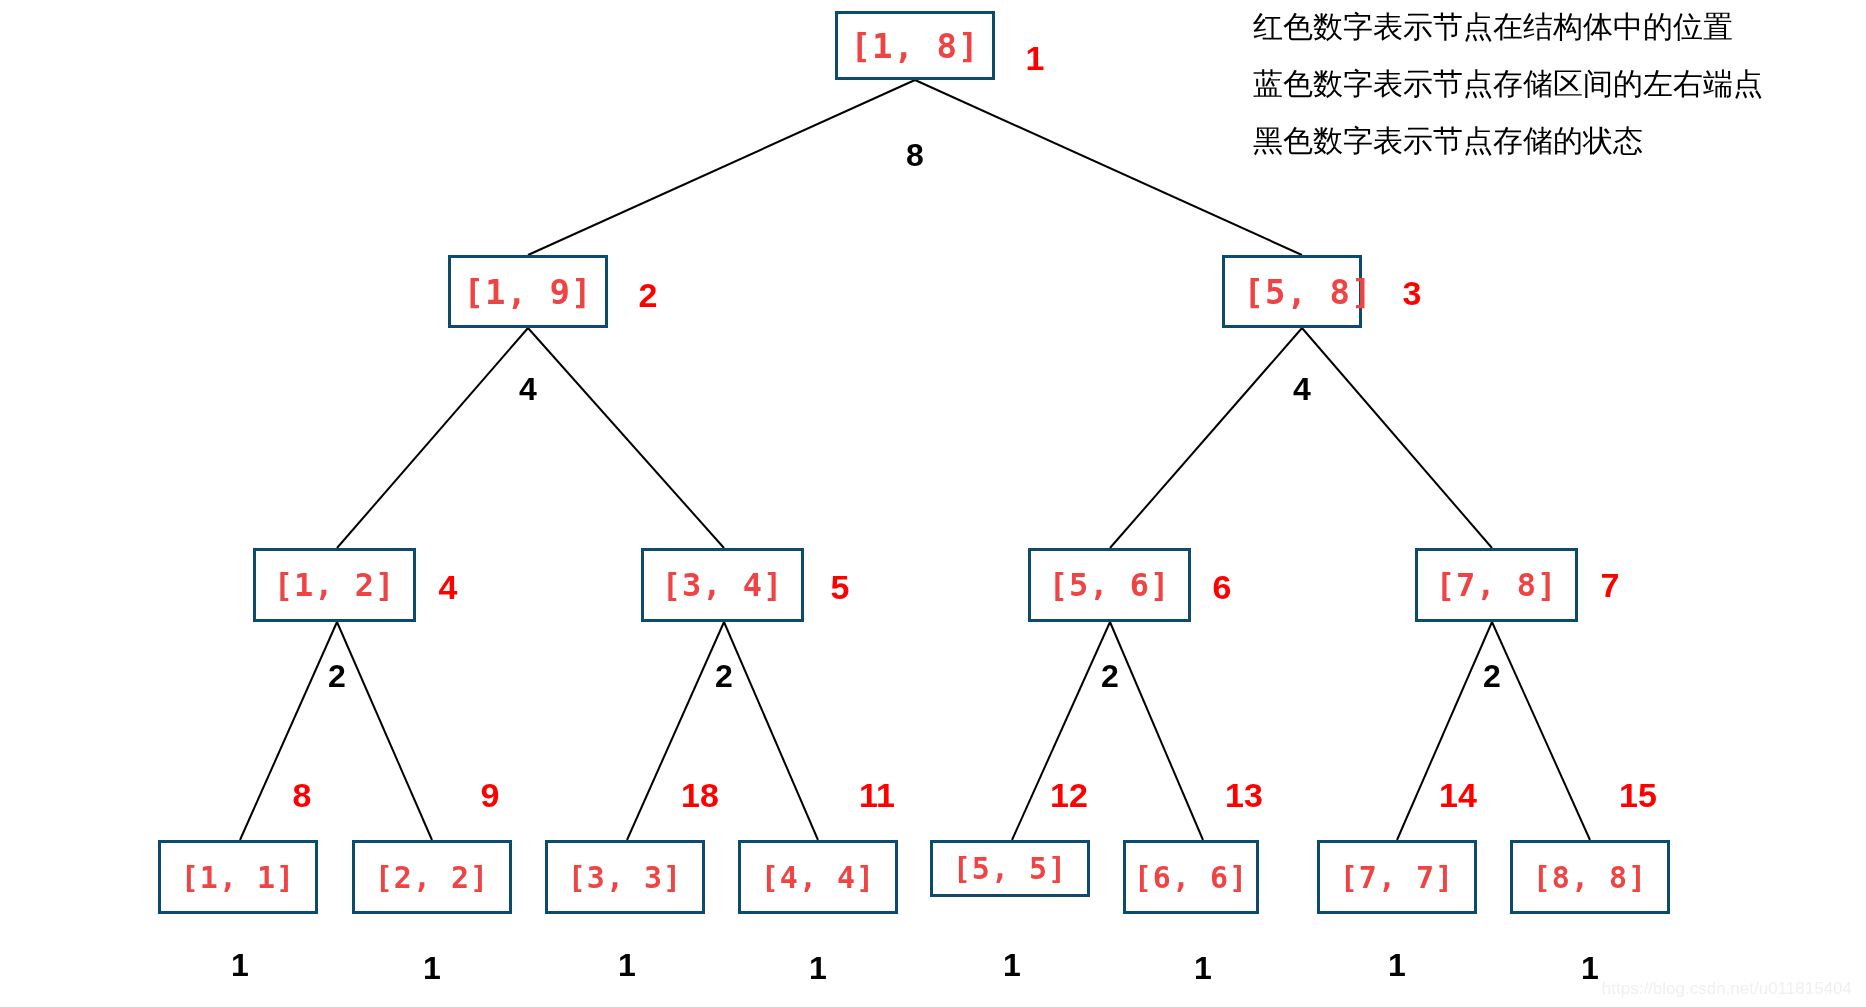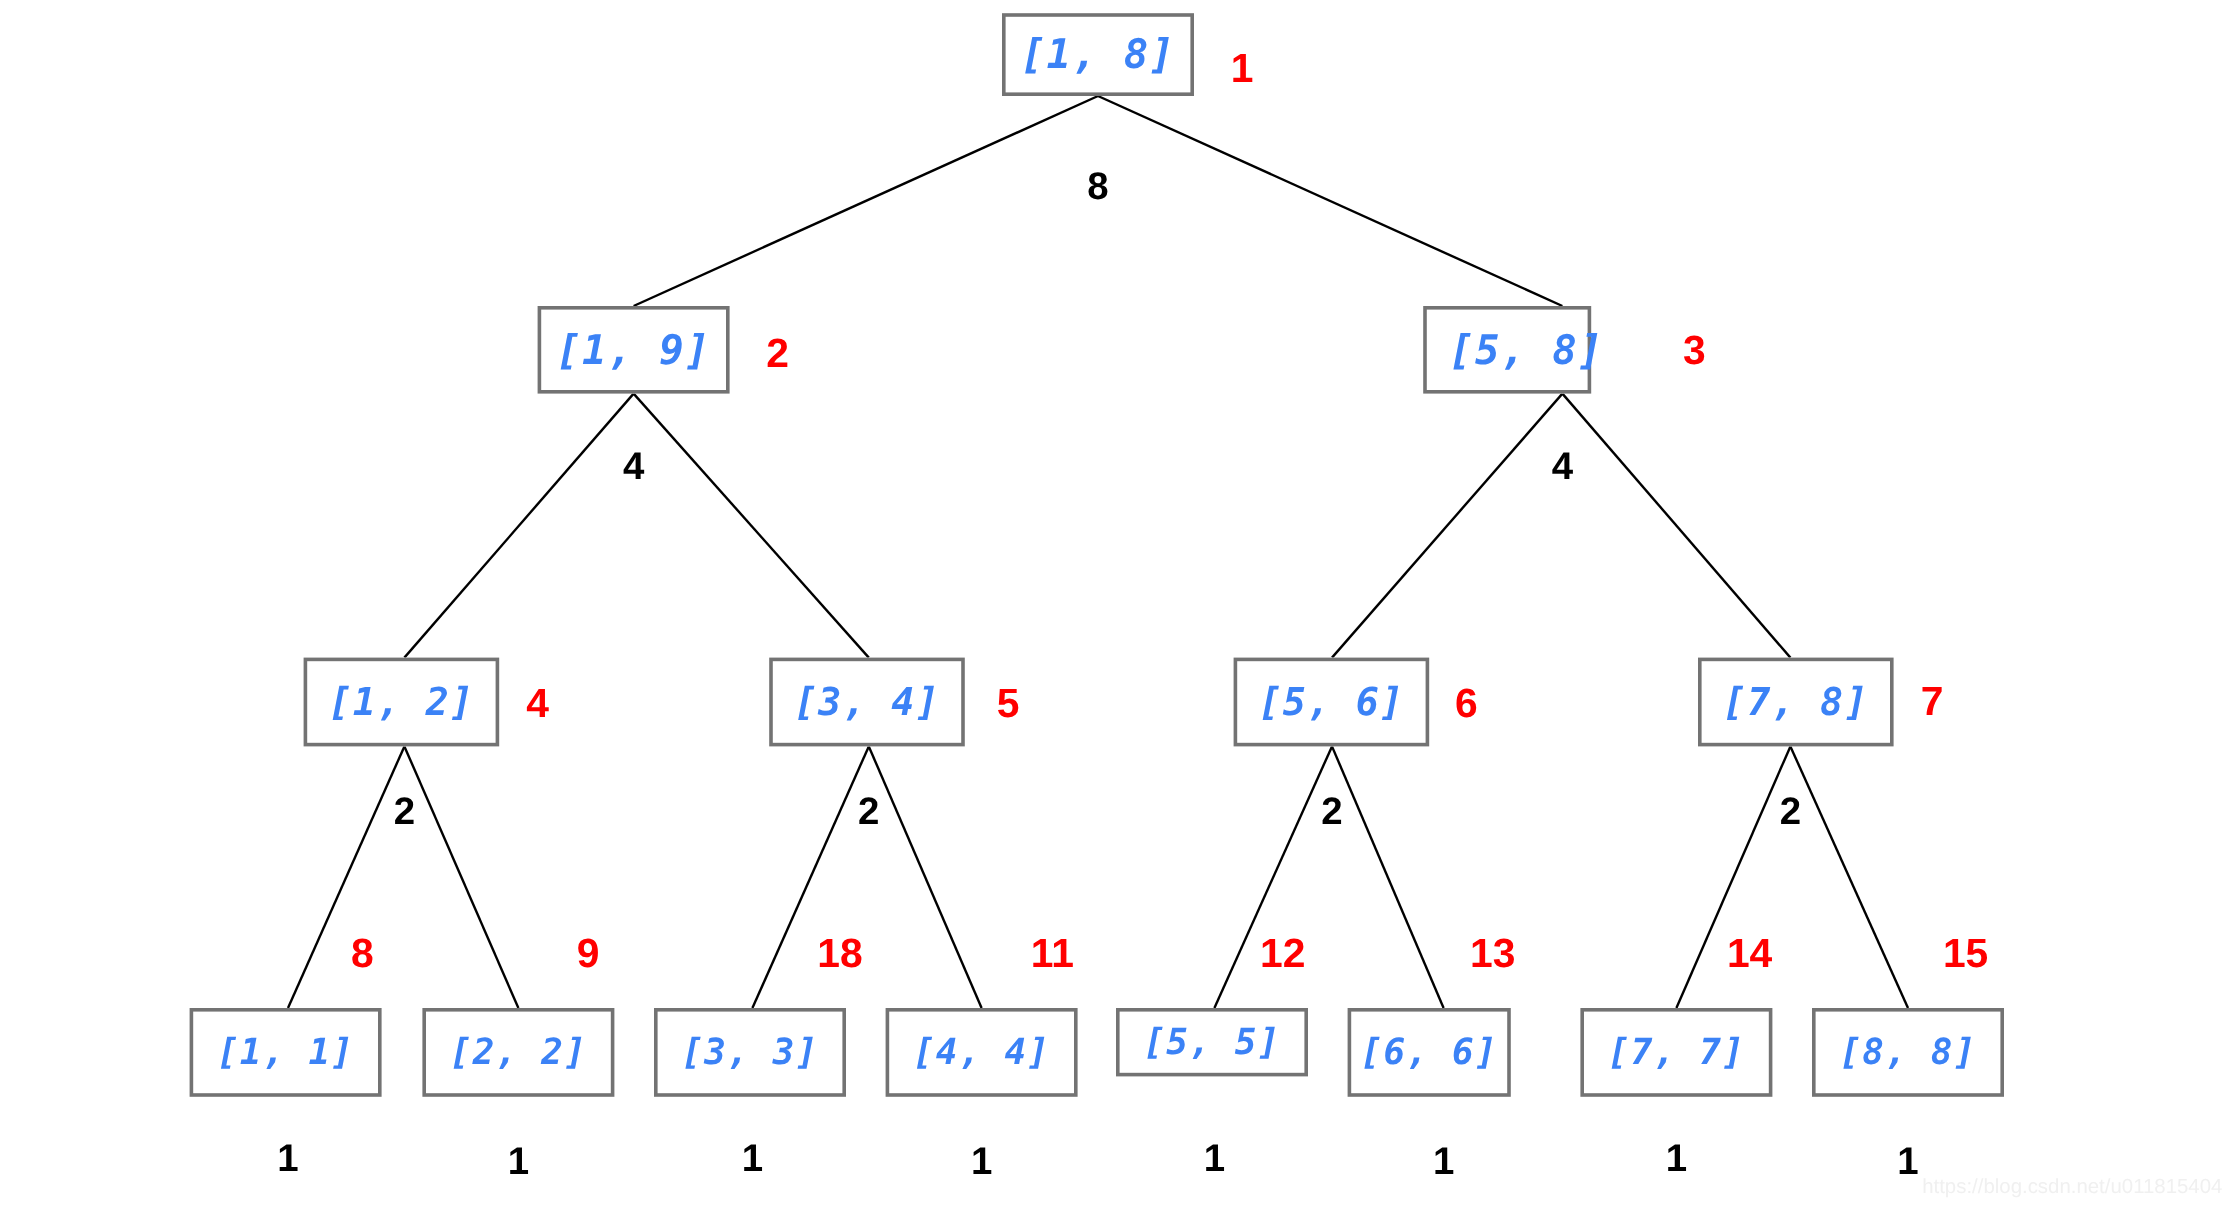--- a/index.html
+++ b/index.html
@@ -22,31 +22,30 @@
     position: absolute;
     left: 0;
     top: 0;
     width: 1866px;
     height: 1007px;
     pointer-events: none;
   }
   .node-box {
     position: absolute;
     box-sizing: border-box;
-    border: 3px solid #737373;
+    border: 3px solid #0c4a6e;
     background: #ffffff;
     display: flex;
     align-items: center;
     justify-content: center;
-    color: #3b82f6;
+    color: #ef4444;
     font-family: "DejaVu Sans Mono", "Liberation Mono", monospace;
     font-weight: 700;
     letter-spacing: 1px;
     white-space: pre;
-    font-style: italic;
   }
   .node-box.lvl0 { font-size: 34px; }
   .node-box.lvl1 { font-size: 34px; }
   .node-box.lvl2 { font-size: 32px; }
   .node-box.lvl3 { font-size: 30px; }
 
   .idx-label {
     position: absolute;
     color: #FF0000;
     font-weight: 700;
@@ -110,21 +109,21 @@
       <line x1="1492" y1="622" x2="1590" y2="840" stroke="#000000" stroke-width="2"></line>
     </svg>
 
   <div id="nodes-layer">
       <div class="node-box lvl0" style="left: 835px; top: 11px; width: 160px; height: 69px;">[1, 8]</div>
       <div class="idx-label" style="left: 1035px; top: 58px;">1</div>
       <div class="state-label" style="left: 915px; top: 155px;">8</div>
       <div class="node-box lvl1" style="left: 448px; top: 255px; width: 160px; height: 73px;">[1, 9]</div>
       <div class="idx-label" style="left: 648px; top: 295px;">2</div>
       <div class="state-label" style="left: 528px; top: 389px;">4</div>
-      <div class="node-box lvl1" style="left: 1186px; top: 255px; width: 140px; height: 73px; padding-left: 32px;">[5, 8]</div>
+      <div class="node-box lvl1" style="left: 1222px; top: 255px; width: 140px; height: 73px; padding-left: 32px;">[5, 8]</div>
       <div class="idx-label" style="left: 1412px; top: 293px;">3</div>
       <div class="state-label" style="left: 1302px; top: 389px;">4</div>
       <div class="node-box lvl2" style="left: 253px; top: 548px; width: 163px; height: 74px;">[1, 2]</div>
       <div class="idx-label" style="left: 448px; top: 587px;">4</div>
       <div class="state-label" style="left: 337px; top: 676px;">2</div>
       <div class="node-box lvl2" style="left: 641px; top: 548px; width: 163px; height: 74px;">[3, 4]</div>
       <div class="idx-label" style="left: 840px; top: 587px;">5</div>
       <div class="state-label" style="left: 724px; top: 676px;">2</div>
       <div class="node-box lvl2" style="left: 1028px; top: 548px; width: 163px; height: 74px;">[5, 6]</div>
       <div class="idx-label" style="left: 1222px; top: 587px;">6</div>
@@ -151,16 +150,21 @@
       <div class="idx-label" style="left: 1244px; top: 795px;">13</div>
       <div class="state-label" style="left: 1203px; top: 968px;">1</div>
       <div class="node-box lvl3" style="left: 1317px; top: 840px; width: 160px; height: 74px;">[7, 7]</div>
       <div class="idx-label" style="left: 1458px; top: 795px;">14</div>
       <div class="state-label" style="left: 1397px; top: 965px;">1</div>
       <div class="node-box lvl3" style="left: 1510px; top: 840px; width: 160px; height: 74px;">[8, 8]</div>
       <div class="idx-label" style="left: 1638px; top: 795px;">15</div>
       <div class="state-label" style="left: 1590px; top: 968px;">1</div>
     </div>
 
+  <div class="legend">
+      <div class="legend-line">红色数字表示节点在结构体中的位置</div>
+      <div class="legend-line">蓝色数字表示节点存储区间的左右端点</div>
+      <div class="legend-line">黑色数字表示节点存储的状态</div>
+    </div>
 
   <div class="watermark">https://blog.csdn.net/u011815404</div>
 
 </div>
 
 </body></html>

